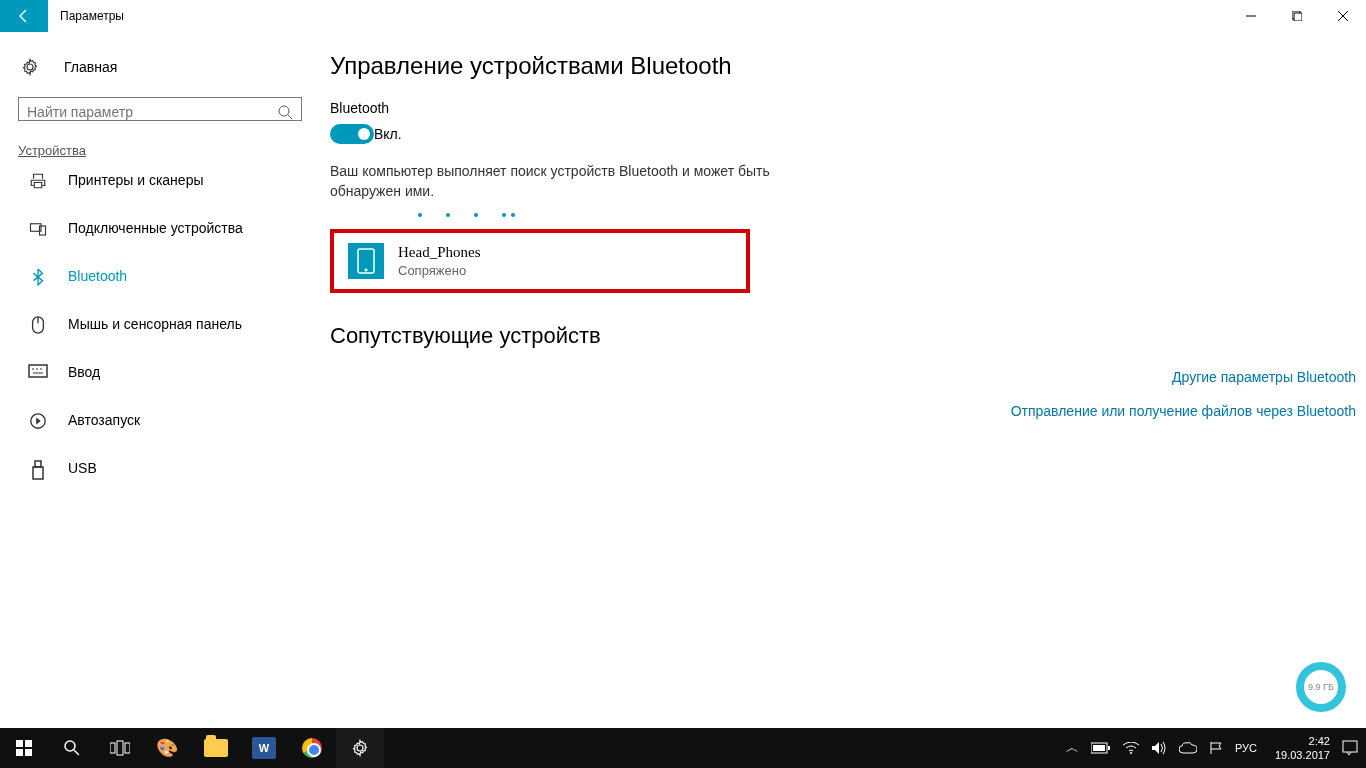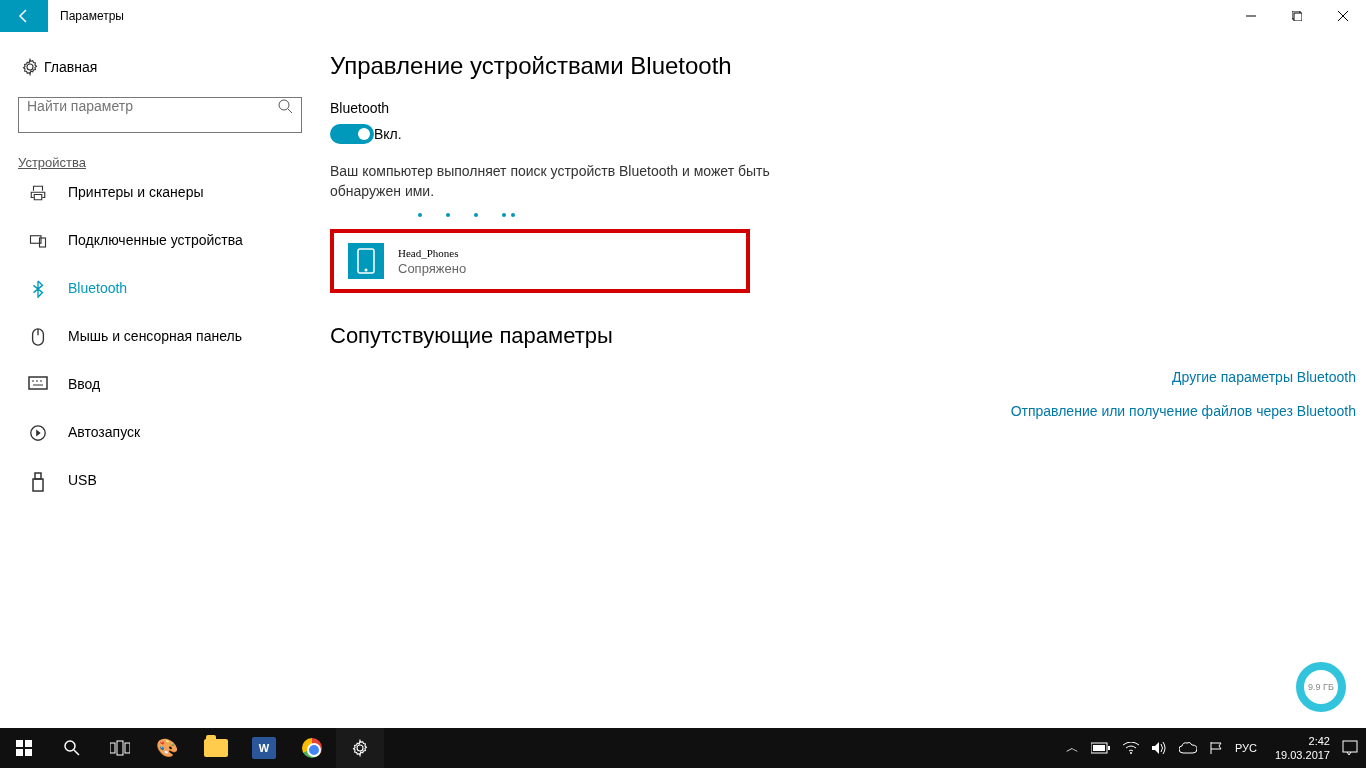--- a/index.html
+++ b/index.html
@@ -4,43 +4,43 @@
 <style>
 * { margin:0; padding:0; box-sizing:border-box; font-family:"Segoe UI",Tahoma,sans-serif; }
 body { width:1366px; height:768px; background:#fff; overflow:hidden; position:relative; }
 .titlebar { height:32px; display:flex; align-items:center; background:#fff; }
 .back-btn { width:48px; height:32px; background:#0099bc; display:flex; align-items:center; justify-content:center; color:#fff; }
 .titlebar-title { font-size:12px; margin-left:12px; color:#000; }
 .titlebar-spacer { flex:1; }
 .win-ctrl { width:46px; height:32px; display:flex; align-items:center; justify-content:center; font-size:10px; color:#000; }
 .content { display:flex; height:calc(100% - 32px - 40px); }
 .sidebar { width:330px; padding:15px 10px 10px 10px; }
-.home-row { display:flex; align-items:center; height:40px; padding-left:10px; gap:4px; margin-bottom:10px; }
+.home-row { display:flex; align-items:center; height:40px; padding-left:10px; gap:24px; margin-bottom:10px; }
 .home-label { font-size:14px; }
-.search-box { display:flex; align-items:flex-start; height:36px; border:1px solid #777; margin:0 18px 0 8px; padding:0 8px; }
+.search-box { display:flex; align-items:flex-end; height:24px; border:1px solid #777; margin:0 18px 0 8px; padding:0 8px; }
 .search-box input { flex:1; border:none; outline:none; font-size:14px; background:transparent; }
 .section-label { font-size:13px; color:#555; margin:22px 0 14px 8px;text-decoration:underline; }
 .nav-item { display:flex; align-items:flex-start; height:48px; padding-left:18px; gap:20px; font-size:14px; cursor:pointer; }
 .nav-item.active { color:#0099bc; }
 .nav-item.active .nav-icon { color:#0099bc; }
 .nav-icon { width:20px; display:flex; align-items:center; justify-content:center; color:#333; }
 .main { flex:1; padding:20px 10px 10px 0; }
 .page-title { font-size:24px; font-weight:400; margin-bottom:20px; }
 .sub-label { font-size:14px; margin-bottom:8px; }
 .toggle-row { display:flex; align-items:center; margin-bottom:18px; }
 .toggle { width:44px; height:20px; background:#0099bc; border-radius:10px; position:relative; }
 .toggle-knob { width:12px; height:12px; background:#fff; border-radius:50%; position:absolute; right:4px; top:4px; }
 .toggle-state { font-size:14px; }
 .desc-text { font-size:14px; color:#333; max-width:440px; line-height:1.4; }
 .progress-dots { display:flex; gap:24px; margin:12px 0 12px 88px; }
 .dot { width:4px; height:4px; background:#0099bc; border-radius:50%; }
 .dot-pair { display:flex; gap:5px; }
 .device-box { border:4px solid #d40000; width:420px; padding:10px 14px; display:flex; align-items:center; gap:14px; margin-bottom:30px; }
 .device-icon { width:36px; height:36px; background:#0099bc; display:flex; align-items:center; justify-content:center; color:#fff; }
-.device-name { font-size:11px; font-family:Georgia,serif; }
+.device-name { font-size:15px; font-family:Georgia,serif; }
 .device-status { font-size:13px; color:#666; margin-top:2px; }
 .related-title { font-size:22px; font-weight:400; margin-bottom:20px; }
 .link { color:#0078a8; font-size:14px; margin-bottom:18px; display:block;text-align:right; }
 .floating-circle { position:absolute; right:20px; bottom:56px; width:50px; height:50px; border:8px solid #33c4dd; border-radius:50%; display:flex; align-items:center; justify-content:center; font-size:9px; color:#888; background:#fff; }
 .taskbar { position:absolute; bottom:0; left:0; right:0; height:40px; background:#101010; display:flex; align-items:center; color:#fff; }
 .tb-item { width:48px; height:40px; display:flex; align-items:center; justify-content:center; }
 .tb-icon-folder { width:24px; height:18px; background:#ffcc4d; border-radius:2px; position:relative; }
 .tb-icon-folder:before { content:''; position:absolute; top:-4px; left:2px; width:10px; height:5px; background:#ffcc4d; border-radius:2px 2px 0 0; }
 .tb-icon-paint { font-size:18px; }
 .tb-icon-word { width:24px; height:22px; background:#2b579a; color:#fff; font-size:11px; font-weight:bold; display:flex; align-items:center; justify-content:center; border-radius:2px; }
@@ -192,21 +192,21 @@
         <svg width="18" height="26" viewBox="0 0 18 26">
             <rect x="1" y="1" width="16" height="24" rx="2" stroke="#fff" fill="none" stroke-width="1.5"></rect>
             <circle cx="9" cy="22" r="1.5" fill="#fff"></circle>
           </svg>
       </div>
       <div>
         <div class="device-name">Head_Phones</div>
         <div class="device-status">Сопряжено</div>
       </div>
     </div>
-    <h2 class="related-title">Сопутствующие параметры</h2>
+    <h2 class="related-title">Сопутствующие устройств</h2>
     <a class="link">Другие параметры Bluetooth</a>
     <a class="link">Отправление или получение файлов через Bluetooth</a>
   </div>
 </div>
 
 <div class="floating-circle">
   <span>9.9 ГБ</span>
 </div>
 
 <div class="taskbar">

